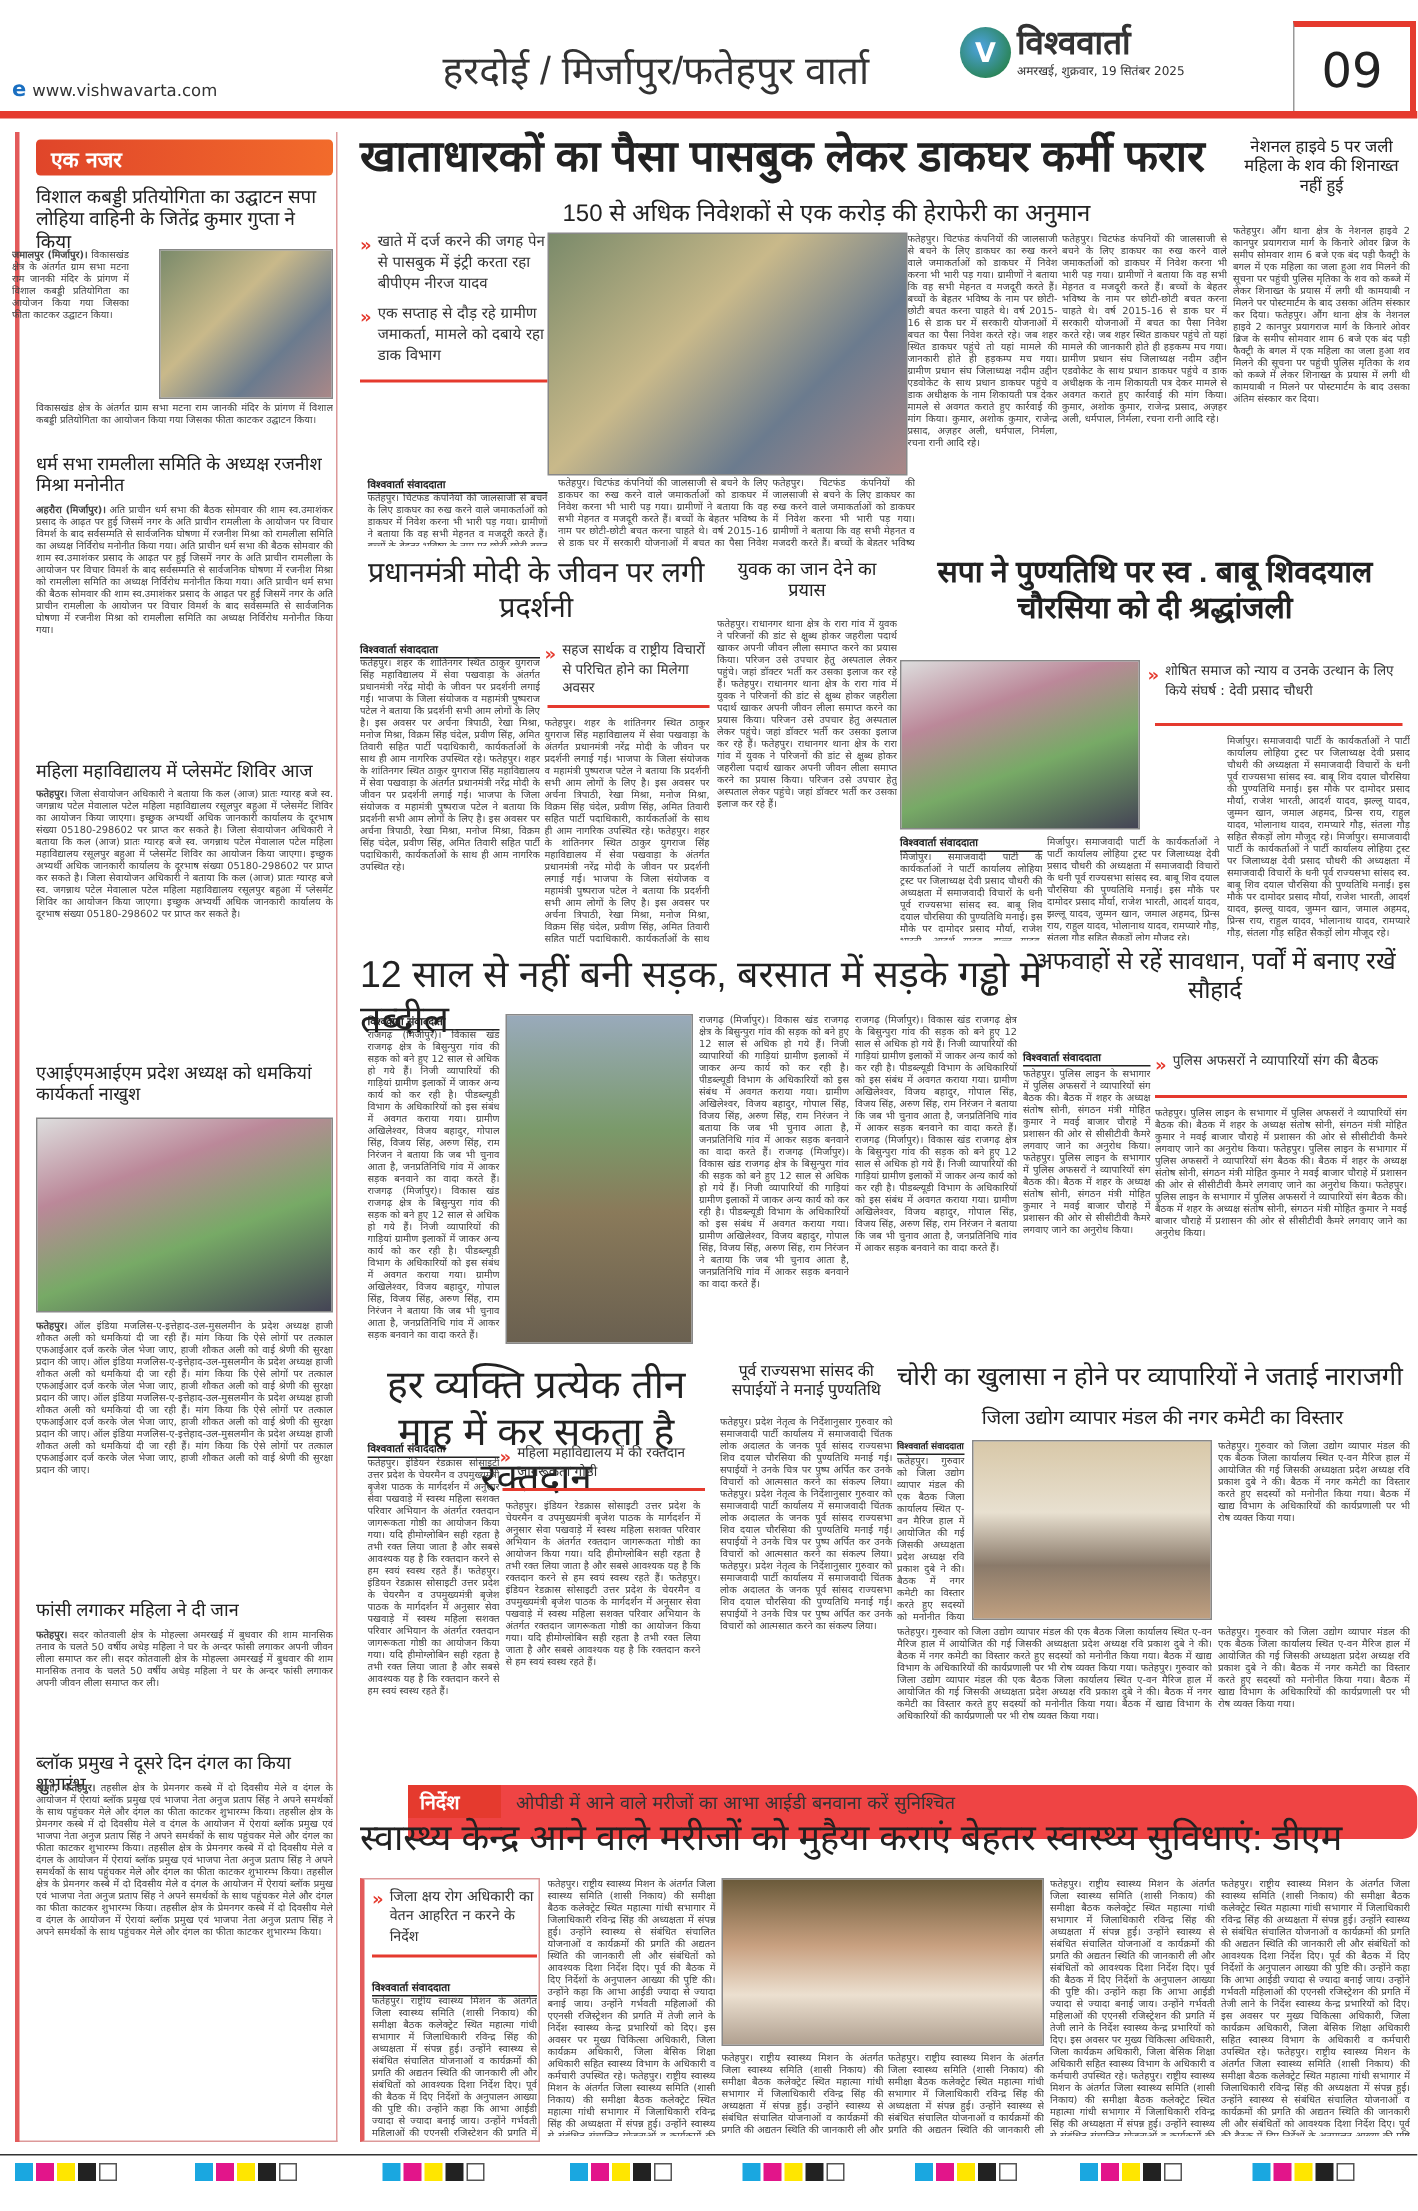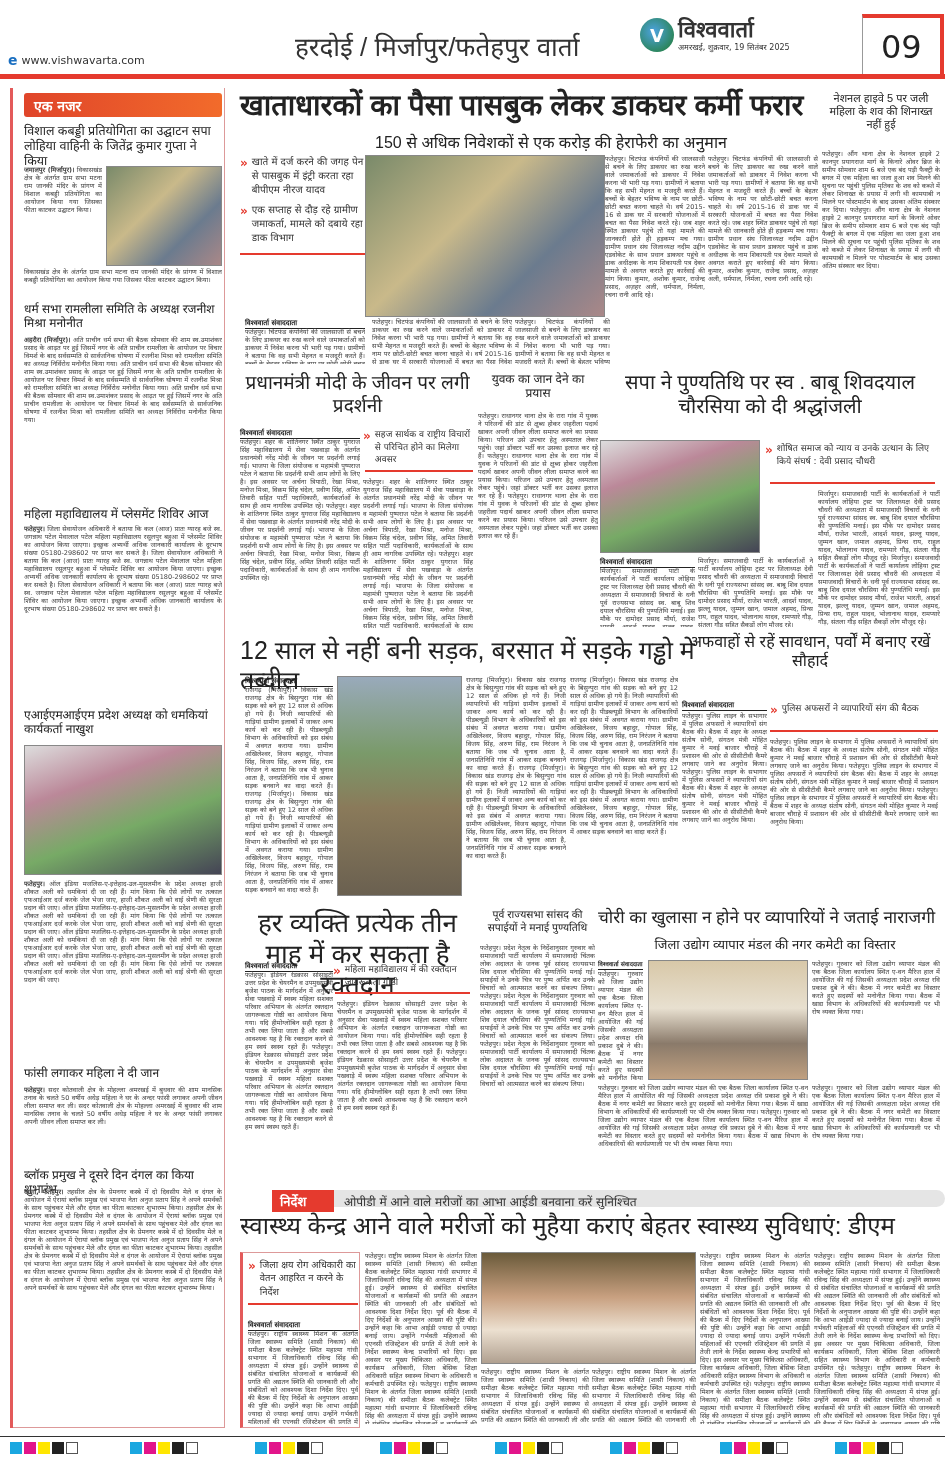--- a/index.html
+++ b/index.html
@@ -21,21 +21,21 @@
 .txt{font-size:6.5px;line-height:8px;color:#444;text-align:justify;overflow:hidden}
 .photo{background:linear-gradient(135deg,#7a8a6a,#c9b98a 40%,#6b7b8e 70%,#a88);border:1px solid #888}
 .photo.p2{background:linear-gradient(160deg,#ddd,#b89 30%,#7a6 60%,#445)}
 .photo.road{background:linear-gradient(180deg,#9ab 0%,#7a9a6a 35%,#8a7a5a 60%,#6a6050 100%)}
 .photo.meet{background:linear-gradient(180deg,#6a5a3a 0%,#c8a080 40%,#ece0d0 70%,#b0a090 100%)}
 .photo.hall{background:linear-gradient(180deg,#d8c8a8 0%,#e8e0d0 40%,#8a7a6a 70%,#c0a080 100%)}
 .bullet{font-size:10px;color:#333;line-height:1.4;display:flex;gap:4px}
 .bullet .ch{color:#e53a2e;font-weight:bold;font-size:12px}
 .rule-red{height:2px;background:#e53a2e}
 .byline{font-size:7px;font-weight:bold;color:#222;border-bottom:1px solid #222;padding-bottom:1px}
-.nirdesh{left:272px;top:1190px;width:673px;height:17px;background:#e5e5e5;border-radius:0 10px 10px 0}
+.nirdesh{left:272px;top:1190px;width:673px;height:36px;background:#ef4444;border-radius:0 10px 10px 0}
 .nirdesh .tag{position:absolute;left:0;top:0;height:22px;width:62px;background:#e53a2e;color:#fff;font-size:13px;font-weight:bold;padding:2px 8px}
 .nirdesh .t{position:absolute;left:72px;top:3px;font-size:12px;color:#333}
 .cmyk{top:1442px;display:flex;gap:2px;align-items:center}
 .cmyk span{display:inline-block;width:12px;height:12px}
 .sep{left:0;top:1436px;width:945px;height:1px;background:#333}
 </style>
 </head>
 <body>
 
 <div class="abs site">
@@ -51,21 +51,21 @@
   </div>
 </div>
 <div class="abs pgnum">09</div>
 <div class="abs redbar"></div>
 
 <div class="abs leftcol"></div>
 <div class="abs leftbar"></div>
 <div class="abs eknazar">एक नजर</div>
 
 <div class="abs hl" style="left:24px;top:124px;width:198px;font-size:12.5px">विशाल कबड्डी प्रतियोगिता का उद्घाटन सपा लोहिया वाहिनी के जितेंद्र कुमार गुप्ता ने किया</div>
-<div class="abs txt" style="left:24px;top:166px;width:78px;height:100px"><b>जमालपुर (मिर्जापुर)।</b> <span>विकासखंड क्षेत्र के अंतर्गत ग्राम सभा मटना राम जानकी मंदिर के प्रांगण में विशाल कबड्डी प्रतियोगिता का आयोजन किया गया जिसका फीता काटकर उद्घाटन किया।</span></div>
+<div class="abs txt" style="left:8px;top:166px;width:78px;height:100px"><b>जमालपुर (मिर्जापुर)।</b> <span>विकासखंड क्षेत्र के अंतर्गत ग्राम सभा मटना राम जानकी मंदिर के प्रांगण में विशाल कबड्डी प्रतियोगिता का आयोजन किया गया जिसका फीता काटकर उद्घाटन किया।</span></div>
 <div class="abs photo" style="left:106px;top:166px;width:116px;height:100px"></div>
 <div class="abs txt" style="left:24px;top:268px;width:198px;height:30px">विकासखंड क्षेत्र के अंतर्गत ग्राम सभा मटना राम जानकी मंदिर के प्रांगण में विशाल कबड्डी प्रतियोगिता का आयोजन किया गया जिसका फीता काटकर उद्घाटन किया।</div>
 
 <div class="abs hl" style="left:24px;top:302px;width:198px;font-size:12px">धर्म सभा रामलीला समिति के अध्यक्ष रजनीश मिश्रा मनोनीत</div>
 <div class="abs txt" style="left:24px;top:336px;width:198px;height:160px"><b>अहरौरा (मिर्जापुर)।</b> <span>अति प्राचीन धर्म सभा की बैठक सोमवार की शाम स्व.उमाशंकर प्रसाद के आढ़त पर हुई जिसमें नगर के अति प्राचीन रामलीला के आयोजन पर विचार विमर्श के बाद सर्वसम्मति से सार्वजनिक घोषणा में रजनीश मिश्रा को रामलीला समिति का अध्यक्ष निर्विरोध मनोनीत किया गया।</span> <span>अति प्राचीन धर्म सभा की बैठक सोमवार की शाम स्व.उमाशंकर प्रसाद के आढ़त पर हुई जिसमें नगर के अति प्राचीन रामलीला के आयोजन पर विचार विमर्श के बाद सर्वसम्मति से सार्वजनिक घोषणा में रजनीश मिश्रा को रामलीला समिति का अध्यक्ष निर्विरोध मनोनीत किया गया।</span> <span>अति प्राचीन धर्म सभा की बैठक सोमवार की शाम स्व.उमाशंकर प्रसाद के आढ़त पर हुई जिसमें नगर के अति प्राचीन रामलीला के आयोजन पर विचार विमर्श के बाद सर्वसम्मति से सार्वजनिक घोषणा में रजनीश मिश्रा को रामलीला समिति का अध्यक्ष निर्विरोध मनोनीत किया गया।</span></div>
 
 <div class="abs hl" style="left:24px;top:507px;width:198px;font-size:12px">महिला महाविद्यालय में प्लेसमेंट शिविर आज</div>
 <div class="abs txt" style="left:24px;top:525px;width:198px;height:176px"><b>फतेहपुर।</b> <span>जिला सेवायोजन अधिकारी ने बताया कि कल (आज) प्रातः ग्यारह बजे स्व. जगन्नाथ पटेल मेवालाल पटेल महिला महाविद्यालय रसूलपुर बहुआ में प्लेसमेंट शिविर का आयोजन किया जाएगा। इच्छुक अभ्यर्थी अधिक जानकारी कार्यालय के दूरभाष संख्या 05180-298602 पर प्राप्त कर सकते है।</span> <span>जिला सेवायोजन अधिकारी ने बताया कि कल (आज) प्रातः ग्यारह बजे स्व. जगन्नाथ पटेल मेवालाल पटेल महिला महाविद्यालय रसूलपुर बहुआ में प्लेसमेंट शिविर का आयोजन किया जाएगा। इच्छुक अभ्यर्थी अधिक जानकारी कार्यालय के दूरभाष संख्या 05180-298602 पर प्राप्त कर सकते है।</span> <span>जिला सेवायोजन अधिकारी ने बताया कि कल (आज) प्रातः ग्यारह बजे स्व. जगन्नाथ पटेल मेवालाल पटेल महिला महाविद्यालय रसूलपुर बहुआ में प्लेसमेंट शिविर का आयोजन किया जाएगा। इच्छुक अभ्यर्थी अधिक जानकारी कार्यालय के दूरभाष संख्या 05180-298602 पर प्राप्त कर सकते है।</span></div>
 
 <div class="abs hl" style="left:24px;top:708px;width:198px;font-size:12px">एआईएमआईएम प्रदेश अध्यक्ष को धमकियां कार्यकर्ता नाखुश</div>
@@ -108,21 +108,21 @@
     <span class="ch">»</span>
     <span>सहज सार्थक व राष्ट्रीय विचारों से परिचित होने का मिलेगा अवसर</span>
   </div>
 <div class="abs rule-red" style="left:365px;top:470px;width:108px"></div>
 <div class="abs txt" style="left:240px;top:438px;width:120px;height:190px"><span>फतेहपुर। शहर के शांतिनगर स्थित ठाकुर युगराज सिंह महाविद्यालय में सेवा पखवाड़ा के अंतर्गत प्रधानमंत्री नरेंद्र मोदी के जीवन पर प्रदर्शनी लगाई गई। भाजपा के जिला संयोजक व महामंत्री पुष्पराज पटेल ने बताया कि प्रदर्शनी सभी आम लोगों के लिए है। इस अवसर पर अर्चना त्रिपाठी, रेखा मिश्रा, मनोज मिश्रा, विक्रम सिंह चंदेल, प्रवीण सिंह, अमित तिवारी सहित पार्टी पदाधिकारी, कार्यकर्ताओं के साथ ही आम नागरिक उपस्थित रहे।</span> <span>फतेहपुर। शहर के शांतिनगर स्थित ठाकुर युगराज सिंह महाविद्यालय में सेवा पखवाड़ा के अंतर्गत प्रधानमंत्री नरेंद्र मोदी के जीवन पर प्रदर्शनी लगाई गई। भाजपा के जिला संयोजक व महामंत्री पुष्पराज पटेल ने बताया कि प्रदर्शनी सभी आम लोगों के लिए है। इस अवसर पर अर्चना त्रिपाठी, रेखा मिश्रा, मनोज मिश्रा, विक्रम सिंह चंदेल, प्रवीण सिंह, अमित तिवारी सहित पार्टी पदाधिकारी, कार्यकर्ताओं के साथ ही आम नागरिक उपस्थित रहे।</span></div>
 <div class="abs txt" style="left:363px;top:478px;width:110px;height:150px"><span>फतेहपुर। शहर के शांतिनगर स्थित ठाकुर युगराज सिंह महाविद्यालय में सेवा पखवाड़ा के अंतर्गत प्रधानमंत्री नरेंद्र मोदी के जीवन पर प्रदर्शनी लगाई गई। भाजपा के जिला संयोजक व महामंत्री पुष्पराज पटेल ने बताया कि प्रदर्शनी सभी आम लोगों के लिए है। इस अवसर पर अर्चना त्रिपाठी, रेखा मिश्रा, मनोज मिश्रा, विक्रम सिंह चंदेल, प्रवीण सिंह, अमित तिवारी सहित पार्टी पदाधिकारी, कार्यकर्ताओं के साथ ही आम नागरिक उपस्थित रहे।</span> <span>फतेहपुर। शहर के शांतिनगर स्थित ठाकुर युगराज सिंह महाविद्यालय में सेवा पखवाड़ा के अंतर्गत प्रधानमंत्री नरेंद्र मोदी के जीवन पर प्रदर्शनी लगाई गई। भाजपा के जिला संयोजक व महामंत्री पुष्पराज पटेल ने बताया कि प्रदर्शनी सभी आम लोगों के लिए है। इस अवसर पर अर्चना त्रिपाठी, रेखा मिश्रा, मनोज मिश्रा, विक्रम सिंह चंदेल, प्रवीण सिंह, अमित तिवारी सहित पार्टी पदाधिकारी, कार्यकर्ताओं के साथ ही आम नागरिक उपस्थित रहे।</span></div>
 
 <div class="abs hl" style="left:478px;top:372px;width:120px;font-size:12px;text-align:center">युवक का जान देने का प्रयास</div>
 <div class="abs txt" style="left:478px;top:412px;width:120px;height:216px"><span>फतेहपुर। राधानगर थाना क्षेत्र के रारा गांव में युवक ने परिजनों की डांट से क्षुब्ध होकर जहरीला पदार्थ खाकर अपनी जीवन लीला समाप्त करने का प्रयास किया। परिजन उसे उपचार हेतु अस्पताल लेकर पहुंचे। जहां डॉक्टर भर्ती कर उसका इलाज कर रहे हैं।</span> <span>फतेहपुर। राधानगर थाना क्षेत्र के रारा गांव में युवक ने परिजनों की डांट से क्षुब्ध होकर जहरीला पदार्थ खाकर अपनी जीवन लीला समाप्त करने का प्रयास किया। परिजन उसे उपचार हेतु अस्पताल लेकर पहुंचे। जहां डॉक्टर भर्ती कर उसका इलाज कर रहे हैं।</span> <span>फतेहपुर। राधानगर थाना क्षेत्र के रारा गांव में युवक ने परिजनों की डांट से क्षुब्ध होकर जहरीला पदार्थ खाकर अपनी जीवन लीला समाप्त करने का प्रयास किया। परिजन उसे उपचार हेतु अस्पताल लेकर पहुंचे। जहां डॉक्टर भर्ती कर उसका इलाज कर रहे हैं।</span></div>
 
-<div class="abs hl" style="left:600px;top:370px;width:340px;font-size:20px;font-weight:normal;text-align:center">सपा ने पुण्यतिथि पर स्व . बाबू शिवदयाल चौरसिया को दी श्रद्धांजली</div>
+<div class="abs hl" style="left:600px;top:370px;width:340px;font-size:20px;font-weight:bold;text-align:center">सपा ने पुण्यतिथि पर स्व . बाबू शिवदयाल चौरसिया को दी श्रद्धांजली</div>
 <div class="abs photo p2" style="left:600px;top:440px;width:160px;height:113px"></div>
 <div class="abs bullet" style="left:765px;top:442px;width:172px;font-size:9px">
     <span class="ch">»</span>
     <span>शोषित समाज को न्याय व उनके उत्थान के लिए किये संघर्ष : देवी प्रसाद चौधरी</span>
   </div>
 <div class="abs rule-red" style="left:770px;top:482px;width:165px"></div>
 <div class="abs byline" style="left:600px;top:557px;width:95px">विश्ववार्ता संवाददाता</div>
 <div class="abs txt" style="left:600px;top:567px;width:95px;height:60px">मिर्जापुर। समाजवादी पार्टी के कार्यकर्ताओं ने पार्टी कार्यालय लोहिया ट्रस्ट पर जिलाध्यक्ष देवी प्रसाद चौधरी की अध्यक्षता में समाजवादी विचारों के धनी पूर्व राज्यसभा सांसद स्व. बाबू शिव दयाल चौरसिया की पुण्यतिथि मनाई। इस मौके पर दामोदर प्रसाद मौर्या, राजेश भारती, आदर्श यादव, झल्लू यादव, जुम्मन खान, जमाल अहमद, प्रिन्स राय, राहुल यादव, भोलानाथ यादव, रामप्यारे गौड़, संतला गौड़ सहित सैकड़ों लोग मौजूद रहे।</div>
 <div class="abs txt" style="left:698px;top:557px;width:115px;height:70px">मिर्जापुर। समाजवादी पार्टी के कार्यकर्ताओं ने पार्टी कार्यालय लोहिया ट्रस्ट पर जिलाध्यक्ष देवी प्रसाद चौधरी की अध्यक्षता में समाजवादी विचारों के धनी पूर्व राज्यसभा सांसद स्व. बाबू शिव दयाल चौरसिया की पुण्यतिथि मनाई। इस मौके पर दामोदर प्रसाद मौर्या, राजेश भारती, आदर्श यादव, झल्लू यादव, जुम्मन खान, जमाल अहमद, प्रिन्स राय, राहुल यादव, भोलानाथ यादव, रामप्यारे गौड़, संतला गौड़ सहित सैकड़ों लोग मौजूद रहे।</div>
 <div class="abs txt" style="left:818px;top:490px;width:122px;height:137px"><span>मिर्जापुर। समाजवादी पार्टी के कार्यकर्ताओं ने पार्टी कार्यालय लोहिया ट्रस्ट पर जिलाध्यक्ष देवी प्रसाद चौधरी की अध्यक्षता में समाजवादी विचारों के धनी पूर्व राज्यसभा सांसद स्व. बाबू शिव दयाल चौरसिया की पुण्यतिथि मनाई। इस मौके पर दामोदर प्रसाद मौर्या, राजेश भारती, आदर्श यादव, झल्लू यादव, जुम्मन खान, जमाल अहमद, प्रिन्स राय, राहुल यादव, भोलानाथ यादव, रामप्यारे गौड़, संतला गौड़ सहित सैकड़ों लोग मौजूद रहे।</span> <span>मिर्जापुर। समाजवादी पार्टी के कार्यकर्ताओं ने पार्टी कार्यालय लोहिया ट्रस्ट पर जिलाध्यक्ष देवी प्रसाद चौधरी की अध्यक्षता में समाजवादी विचारों के धनी पूर्व राज्यसभा सांसद स्व. बाबू शिव दयाल चौरसिया की पुण्यतिथि मनाई। इस मौके पर दामोदर प्रसाद मौर्या, राजेश भारती, आदर्श यादव, झल्लू यादव, जुम्मन खान, जमाल अहमद, प्रिन्स राय, राहुल यादव, भोलानाथ यादव, रामप्यारे गौड़, संतला गौड़ सहित सैकड़ों लोग मौजूद रहे।</span></div>

